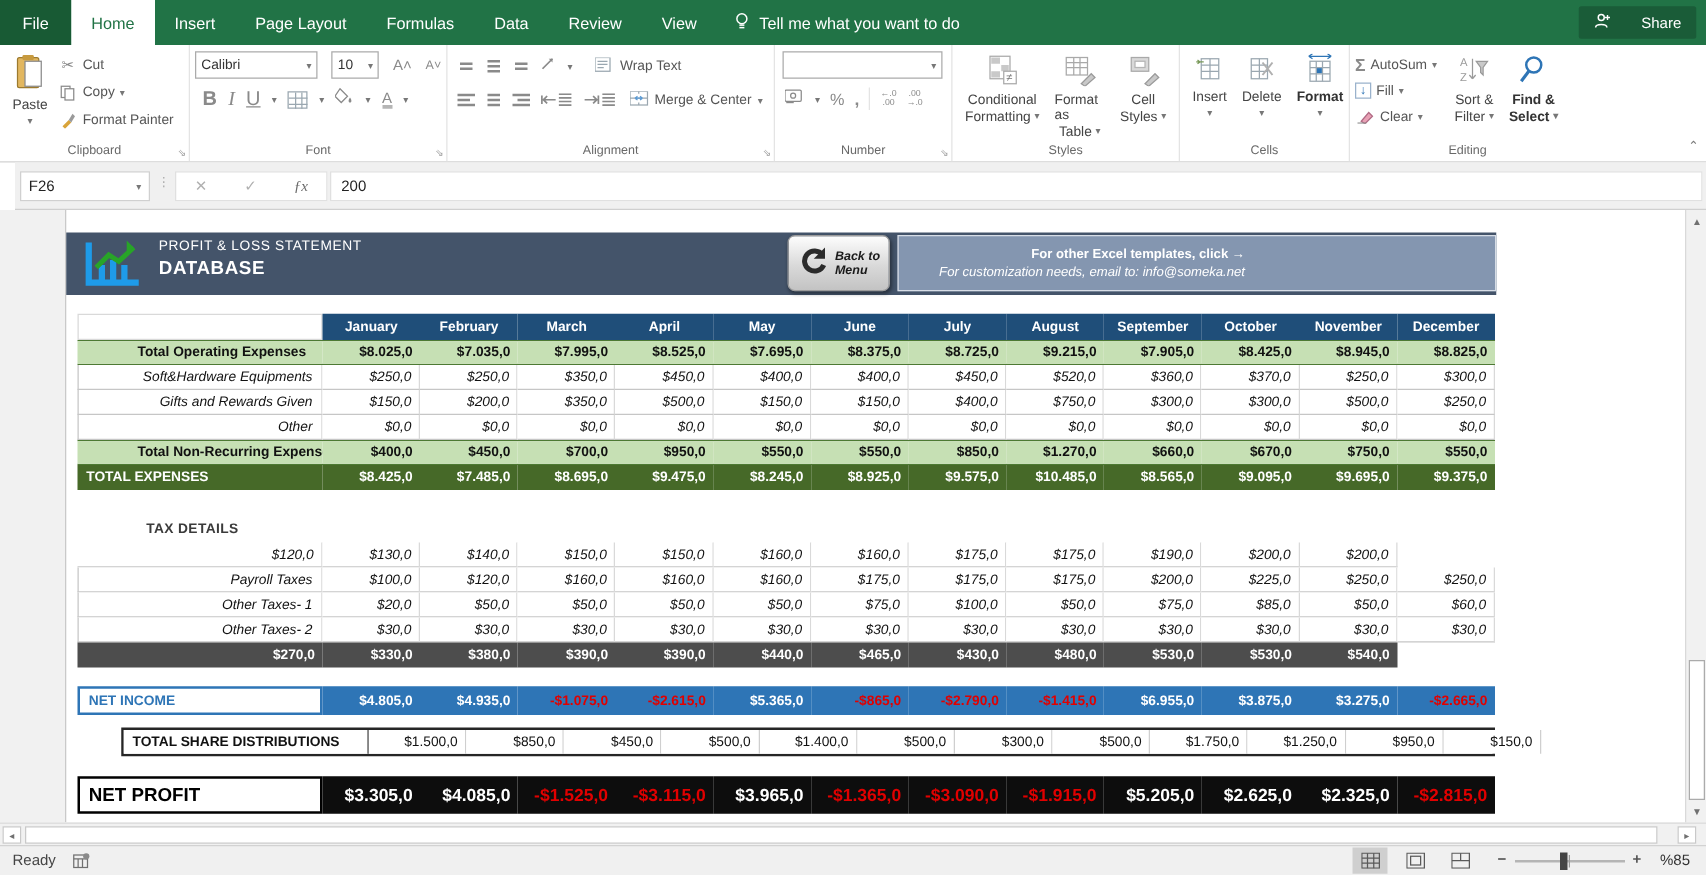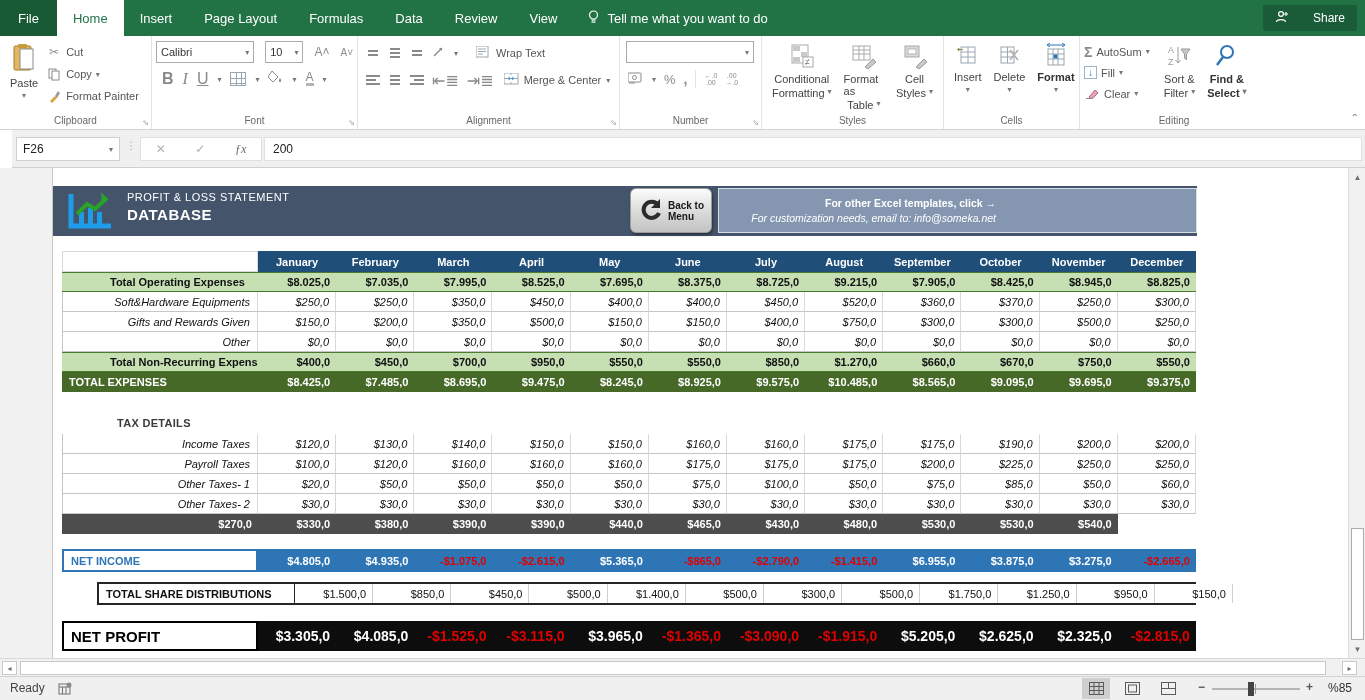--- a/index.html
+++ b/index.html
@@ -53,21 +53,21 @@
   .sheet { position:absolute; left:0; top:168px; width:1348px; height:490px; background:#fff; overflow:hidden; }
   .leftstrip { position:absolute; left:0; top:0; width:53px; height:490px; background:#f1f1f1; border-right:1px solid #c9c9c9; }
 
   
   .banner { position:absolute; left:53px; top:18px; width:1144px; height:50px; background:#44546A; display:flex; align-items:center; }
   .chart-ico { position:absolute; left:9px; top:4px; width:56px; height:42px; display:flex; align-items:center; justify-content:center; }
   .banner-titles { position:absolute; left:74px; top:5px; color:#fff; }
   .b-title { font-size:11px; letter-spacing:0.5px; }
   .b-sub { font-size:15px; font-weight:bold; margin-top:3px; letter-spacing:0.5px; }
   .backbtn { position:absolute; left:577px; top:2px; width:82px; height:45px; border-radius:6px; border:1px solid #9b9b9b; background:linear-gradient(180deg,#fdfdfd,#d9d9d9 55%,#c3c3c3); box-shadow:1px 2px 3px rgba(0,0,0,0.4); display:flex; align-items:center; justify-content:center; gap:4px; }
-  .backbtn span { font-size:10px; font-weight:bold; color:#1a1a1a; line-height:11px; }
+  .backbtn span { font-size:10px; font-weight:bold; font-style:italic; color:#1a1a1a; line-height:11px; }
   .promo { position:absolute; left:665px; top:2px; width:479px; height:45px; background:#8496B0; border:1px solid #d7dde6; color:#fff; display:flex; flex-direction:column; justify-content:center; align-items:flex-end; padding-right:200px; gap:3px; }
   .promo-1 { font-size:10.5px; font-weight:bold;padding-left:18px; }
   .promo-2 { font-size:10.5px; font-style:italic; }
   .logo { position:absolute; left:1010px; top:2px; width:128px; height:45px; background:#fff; border:2px solid #1a1a1a; display:flex; flex-direction:column; align-items:center; justify-content:center; }
   .logo-word { font-size:25px; font-weight:bold; color:#111; letter-spacing:-1px; line-height:22px; }
   .logo-sub { font-size:8.5px; font-weight:bold; color:#333; letter-spacing:1.5px; align-self:flex-end; padding-right:5px; }
 
   
   .pl-table { position:absolute; left:62px; top:83px; width:1134px; }
   .pl-row { display:grid; grid-template-columns:196px repeat(12, 78.17px); }
@@ -608,21 +608,20 @@
           <div class="pl-cell">$9.575,0</div>
           <div class="pl-cell">$10.485,0</div>
           <div class="pl-cell">$8.565,0</div>
           <div class="pl-cell">$9.095,0</div>
           <div class="pl-cell">$9.695,0</div>
           <div class="pl-cell">$9.375,0</div>
         </div>
         <div class="pl-gap" style="height: 20px;"></div>
         <div class="pl-section">TAX DETAILS</div>
         <div class="pl-row row-d style-detail">
-          <div class="pl-label">Income Taxes</div>
           <div class="pl-cell">$120,0</div>
           <div class="pl-cell">$130,0</div>
           <div class="pl-cell">$140,0</div>
           <div class="pl-cell">$150,0</div>
           <div class="pl-cell">$150,0</div>
           <div class="pl-cell">$160,0</div>
           <div class="pl-cell">$160,0</div>
           <div class="pl-cell">$175,0</div>
           <div class="pl-cell">$175,0</div>
           <div class="pl-cell">$190,0</div>

